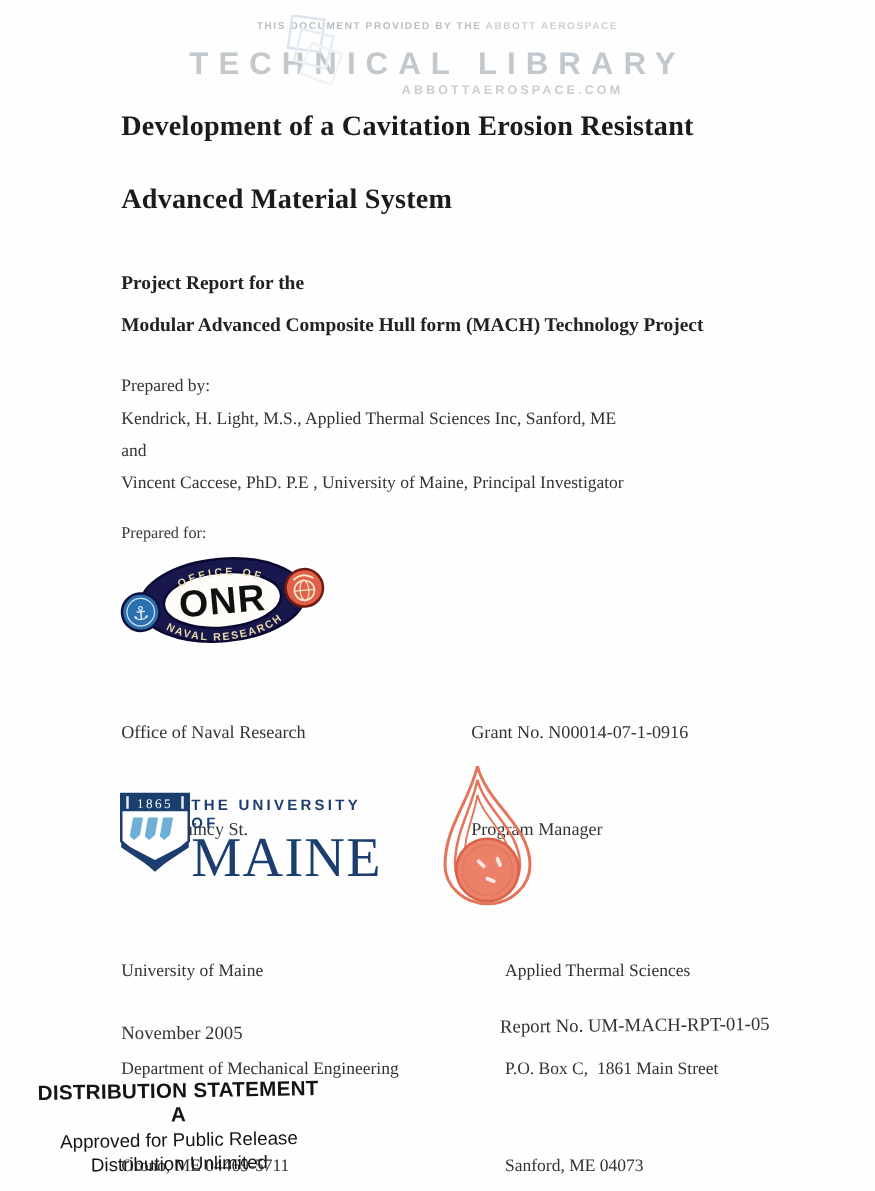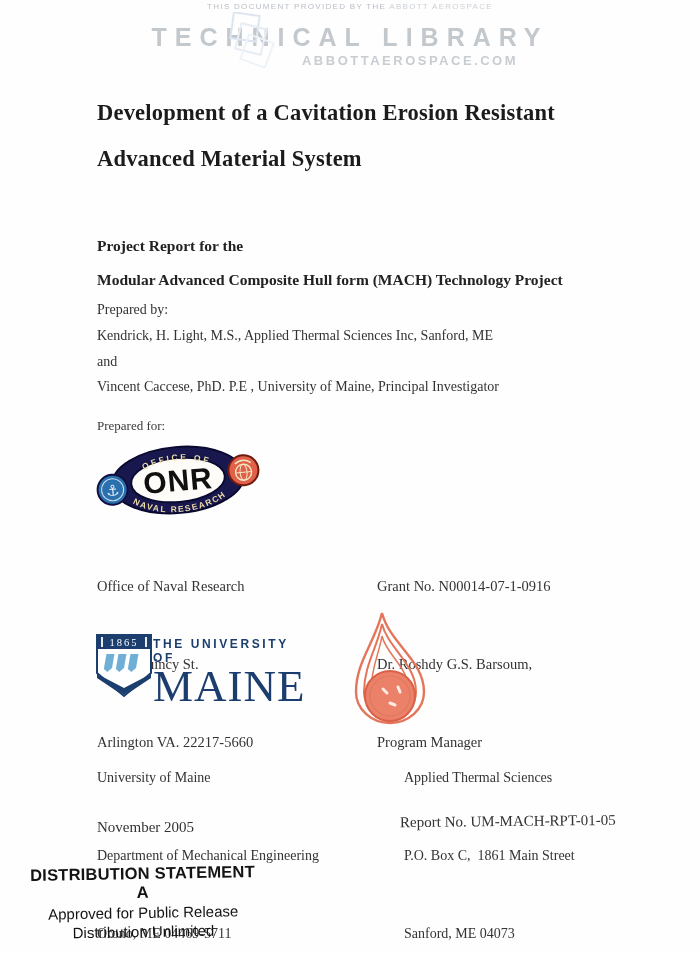--- a/index.html
+++ b/index.html
@@ -4,30 +4,30 @@
 <style>
   html,body { margin:0; padding:0; background:#888; }
   .page {
     position:relative; width:700px; height:953px; background:#fefefe;
     font-family:"Liberation Serif", serif; color:#2e2e2e; overflow:hidden;
     margin:0 auto;
   }
   
   .wm { position:absolute; top:0; left:0; width:700px; text-align:center;
         font-family:"Liberation Sans", sans-serif; user-select:none; }
-  .wm-line1 { font-size:8px; letter-spacing:1.3px; color:#b9bec4; font-weight:normal; margin-top:2px; }
+  .wm-line1 { font-size:8px; letter-spacing:1.3px; color:#b9bec4; font-weight:bold; margin-top:16px; }
   .wm-line1 .lt { color:#ccd1d6; }
   .wm-title { font-size:25px; letter-spacing:8px; color:#c3c8cd; font-weight:bold; margin-top:12px; }
-  .wm-url { font-size:13px; letter-spacing:2.5px; color:#c8cdd2; font-weight:bold; margin-top:1px; padding-left:120px; }
+  .wm-url { font-size:10px; letter-spacing:2.5px; color:#c8cdd2; font-weight:bold; margin-top:1px; padding-left:120px; }
   .wm-cube { position:absolute; left:226px; top:12px; }
 
   
   .abs { position:absolute; left:97px; }
   .title-line { font-size:22.5px; font-weight:bold; color:#1b1b1b; letter-spacing:0.2px; }
-  .sub-line   { font-size:15.5px; font-weight:bold; color:#222;margin-top:19px; }
+  .sub-line   { font-size:15.5px; font-weight:bold; color:#222; }
   .body-line  { font-size:14px; color:#333; }
   .small-line { font-size:13px; color:#3a3a3a; }
   .col        { line-height:26px; font-size:14.5px; color:#333; white-space:pre; }
 
   
   .umaine { position:absolute; left:93px; top:631px; width:210px; height:68px; }
   .um-shield { position:absolute; left:3px; top:3px; }
   .um-text { position:absolute; left:60px; top:6px; color:#1b3e6f; }
   .um-top { font-family:"Liberation Sans", sans-serif; font-weight:bold; font-size:12px; letter-spacing:2.6px; color:#1b3e6f; }
   .um-maine { font-family:"Liberation Serif", serif; font-size:45px; line-height:40px; letter-spacing:1px; color:#1b3e6f; margin-top:1px; }
@@ -51,21 +51,21 @@
         <rect x="6" y="2" width="26" height="26" transform="rotate(8 19 15)"></rect>
         <rect x="12" y="14" width="26" height="26" transform="rotate(14 25 27)" stroke="#e6edf5"></rect>
         <rect x="18" y="26" width="26" height="26" transform="rotate(20 31 39)" stroke="#eef3f8"></rect>
       </g>
     </svg>
     <div class="wm-line1"><span>THIS DOCUMENT PROVIDED BY THE</span> <span class="lt">ABBOTT AEROSPACE</span></div>
     <div class="wm-title">TECHNICAL LIBRARY</div>
     <div class="wm-url">ABBOTTAEROSPACE.COM</div>
   </div>
 
-  <div class="abs title-line" style="top:100px;">Development of a Cavitation Erosion Resistant</div>
+  <div class="abs title-line" style="top:88px;">Development of a Cavitation Erosion Resistant</div>
   <div class="abs title-line" style="top:146px;">Advanced Material System</div>
 
   <div class="abs sub-line" style="top:218px;">Project Report for the</div>
   <div class="abs sub-line" style="top:252px;">Modular Advanced Composite Hull form (MACH) Technology Project</div>
 
   <div class="abs body-line" style="top:302px;">Prepared by:</div>
   <div class="abs body-line" style="top:328px;">Kendrick, H. Light, M.S., Applied Thermal Sciences Inc, Sanford, ME</div>
   <div class="abs body-line" style="top:354px;">and</div>
   <div class="abs body-line" style="top:379px;">Vincent Caccese, PhD. P.E , University of Maine, Principal Investigator</div>
 
@@ -95,25 +95,23 @@
       <circle cx="149" cy="40" r="8" fill="none" stroke="#f3e6c2" stroke-width="1.4"></circle>
       <ellipse cx="149" cy="40" rx="3.5" ry="8" fill="none" stroke="#f3e6c2" stroke-width="1"></ellipse>
       <line x1="141" y1="40" x2="157" y2="40" stroke="#f3e6c2" stroke-width="1"></line>
       <path d="M 141,31 Q 149,25 157,31" fill="none" stroke="#f3e6c2" stroke-width="1.6"></path>
     </g>
   </svg>
 
   <div class="abs col" style="top:521px;">
     <div>Office of Naval Research</div>
     <div>800 N Quincy St.</div>
-    <div>Arlington VA. 22217-5660</div>
   </div>
   <div class="abs col" style="top:521px; left:377px;">
     <div>Grant No. N00014-07-1-0916</div>
-    <div>Dr. Roshdy G.S. Barsoum,</div>
     <div>Program Manager</div>
   </div>
 
   <div class="umaine">
     <svg class="um-shield" width="56" height="64" viewBox="0 0 56 64">
       <path d="M1,1 H55 V39 L28,62 L1,39 Z" fill="#ffffff" stroke="#1b3e6f" stroke-width="2"></path>
       <rect x="1" y="1" width="54" height="14" fill="#1b3e6f"></rect>
       <rect x="5" y="3" width="2" height="10" fill="#fff" opacity="0.9"></rect>
       <rect x="49" y="3" width="2" height="10" fill="#fff" opacity="0.9"></rect>
       <text x="28" y="12" text-anchor="middle" font-family="Liberation Serif, serif" font-size="10.5" fill="#ffffff" letter-spacing="2">1865</text>

